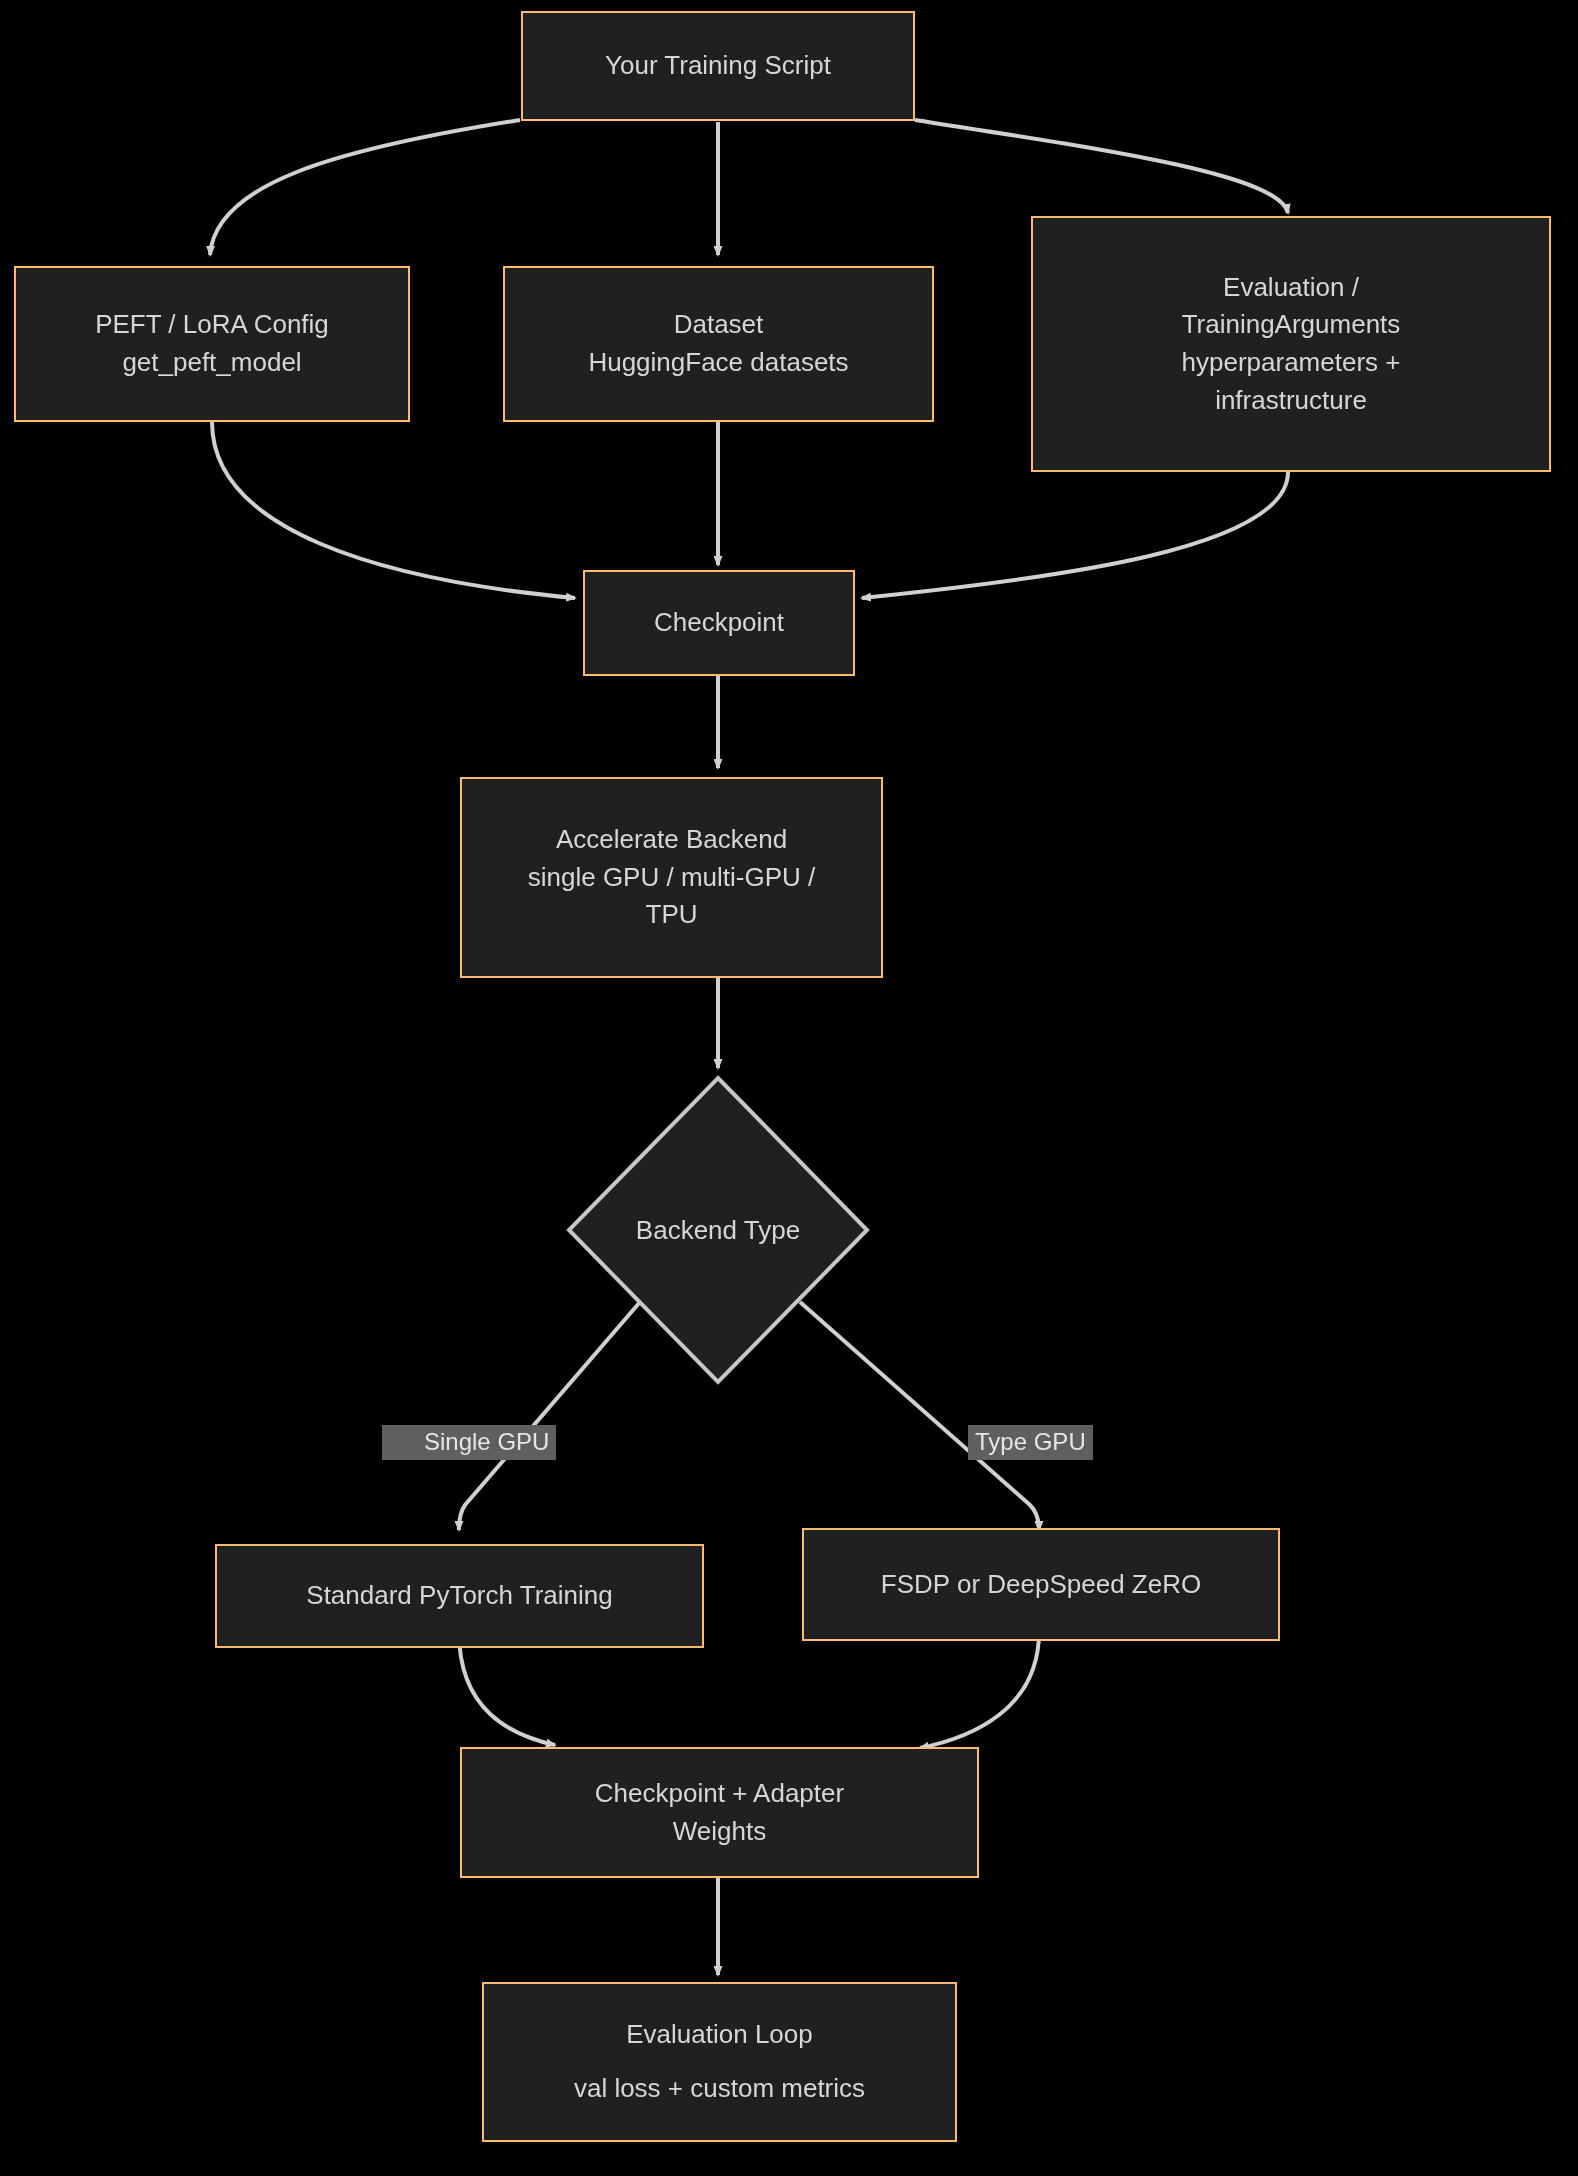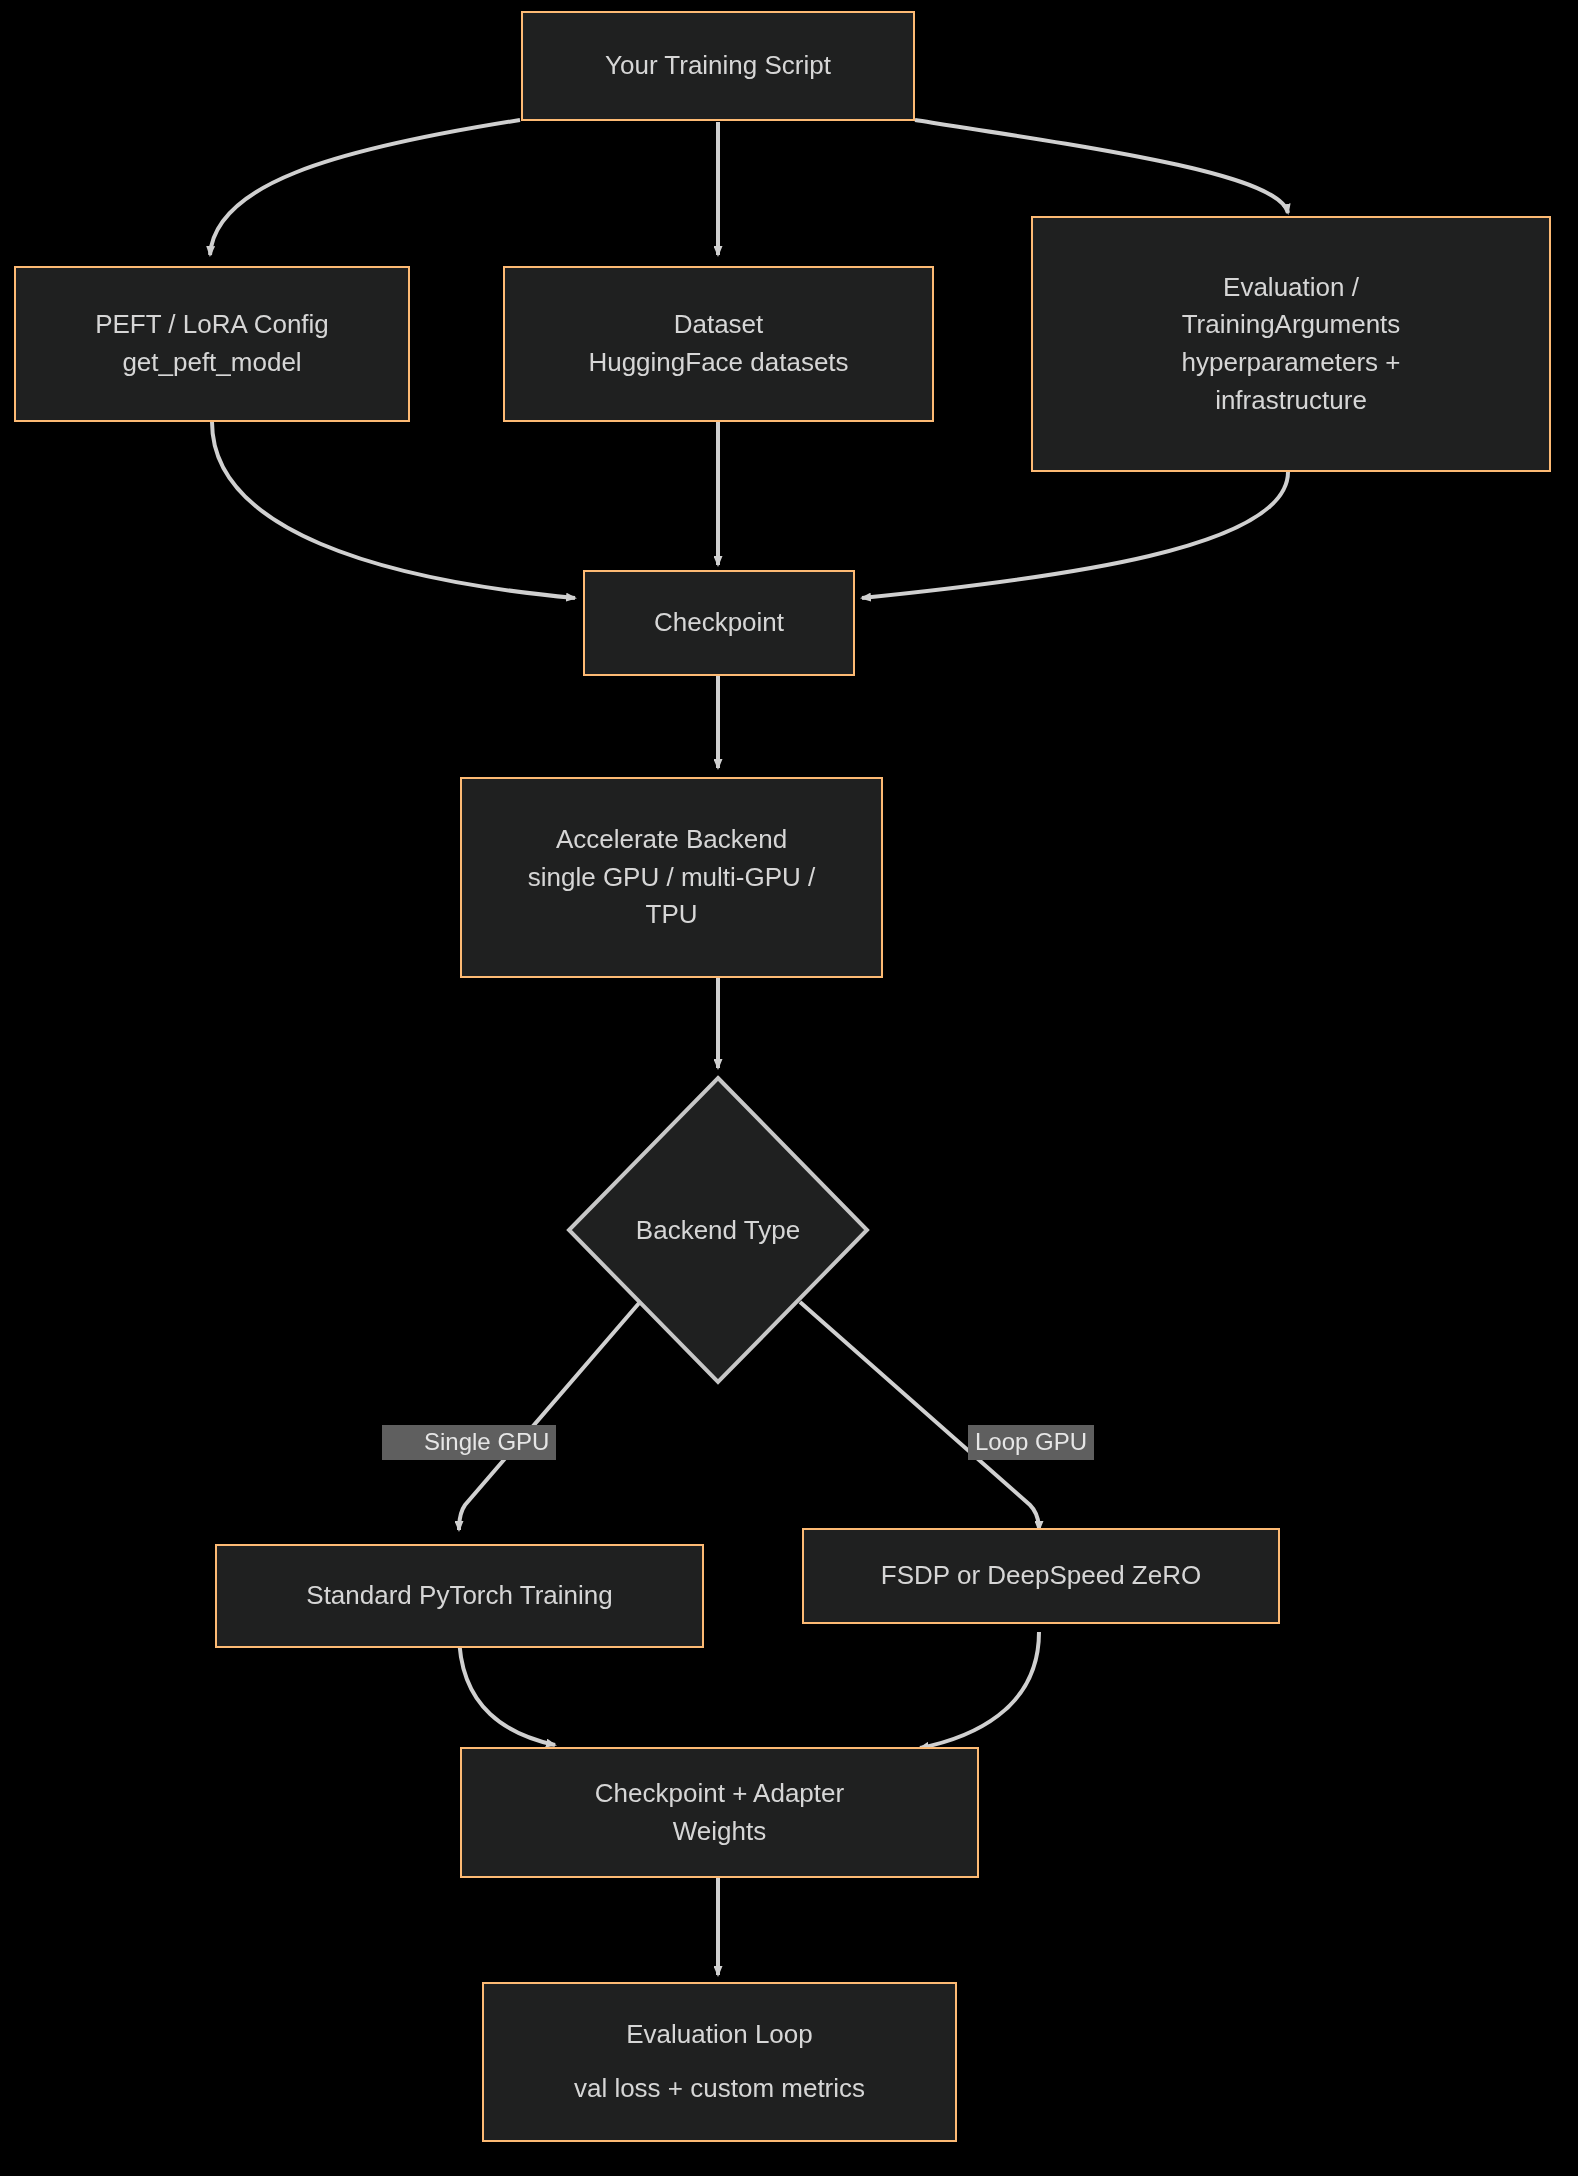--- a/index.html
+++ b/index.html
@@ -147,28 +147,28 @@
       <polygon points="152,3 301,155 152,307 3,155" fill="#1f2020" stroke="#c7c7c7" stroke-width="4"></polygon>
     </svg>
     <span class="diamond-label">Backend Type</span>
   </div>
 
   <div class="edge-label" style="left:382px; top:1425px;padding-left:42px;">
     <span>Single GPU</span>
   </div>
 
   <div class="edge-label" style="left:968px; top:1425px;">
-    <span>Loop GPU</span>
+    <span>Type GPU</span>
   </div>
 
   <div class="node" style="left:215px; top:1528px; width:489px; height:104px;margin-top:16px;">
     <span class="line">Standard PyTorch Training</span>
   </div>
 
-  <div class="node" style="left:802px; top:1528px; width:478px; height:96px;">
+  <div class="node" style="left:802px; top:1528px; width:478px; height:113px;">
     <span class="line">FSDP or DeepSpeed ZeRO</span>
   </div>
 
   <div class="node" style="left:460px; top:1747px; width:519px; height:131px;">
     <span class="line">Checkpoint + Adapter</span>
     <span class="line">Weights</span>
   </div>
 
   <div class="node" style="left:482px; top:1982px; width:475px; height:160px;gap:16px;">
     <span class="line">Evaluation Loop</span>

